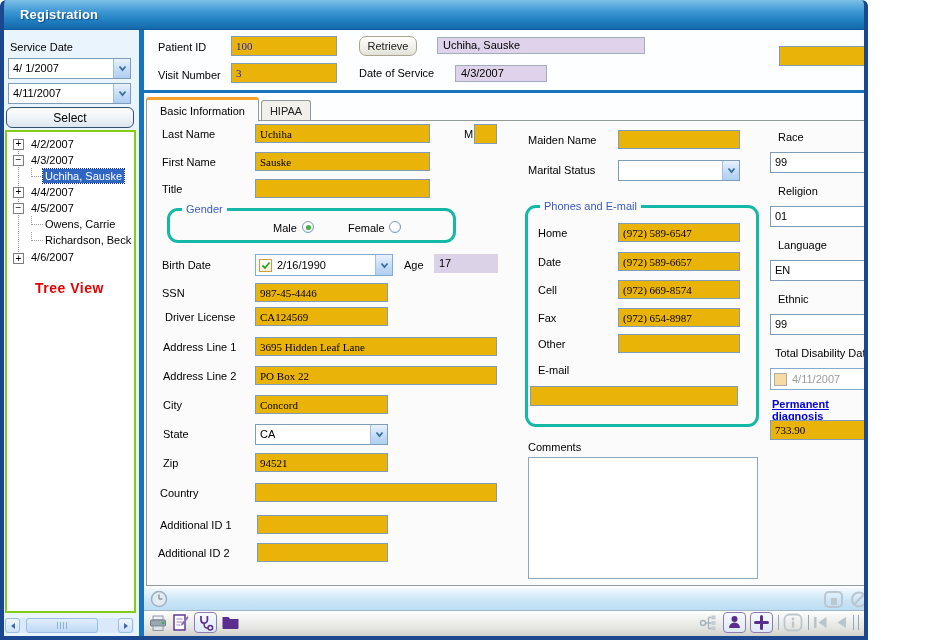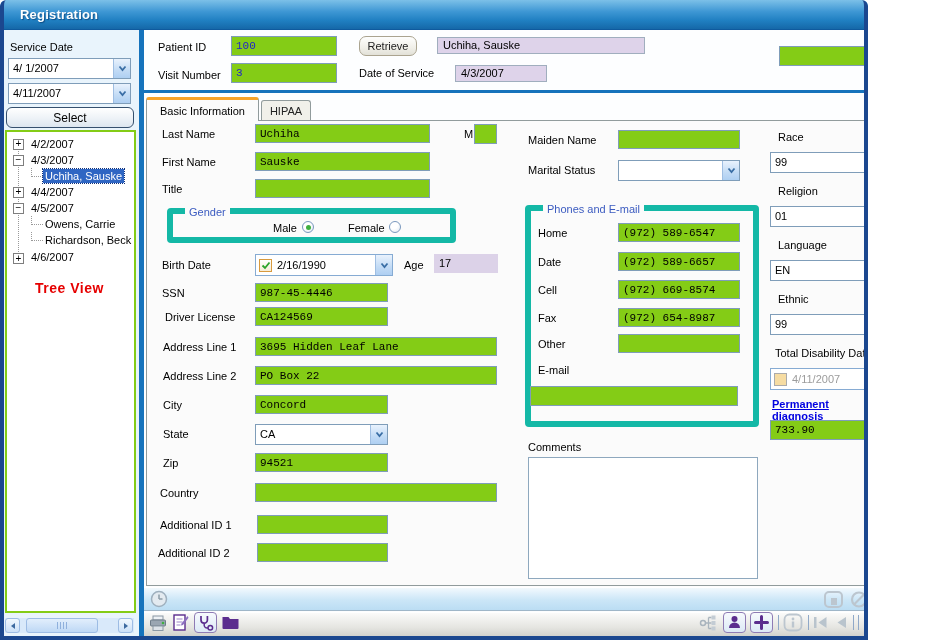--- a/index.html
+++ b/index.html
@@ -44,41 +44,41 @@
   .annotation { position: absolute; left: 28px; top: 148px; color: #E60000; font-weight: bold;
     font-size: 14px; letter-spacing: .5px; }
   
   .hscroll { position: absolute; left: 5px; top: 618px; width: 129px; height: 15px; background: #D9E9FA; }
   .sarrow { position: absolute; top: 0; width: 15px; height: 15px; border: 1px solid #9DBCE4; border-radius: 3px;
     background: linear-gradient(#F2F8FE, #CBE0F8); display: flex; align-items: center; justify-content: center; }
   .sthumb { position: absolute; left: 21px; top: 0; width: 72px; height: 15px; border: 1px solid #9DBCE4;
     border-radius: 3px; background: linear-gradient(#E2EEFC, #BED8F5); display: flex; align-items: center; justify-content: center; gap: 2px; }
   .grip { width: 1px; height: 7px; background: #8FB0DC; }
   
-  .inp { position: absolute; height: 20px; border: 1px solid #7F9DB9; background: #84cc16;
-    font-family: Liberation Mono, monospace; font-size: 11px; padding: 0 4px; color: #000; }
+  .inp { position: absolute; height: 20px; border: 1px solid #7F9DB9; background: #eab308;
+    font-family: Liberation Serif, serif; font-size: 11px; padding: 0 4px; color: #000; }
   .inp.blue { color: #2222CC; }
   .ro { position: absolute; height: 17px; background: #DED3EA; border: 1px solid #A0AEBE; font-size: 11px;
     padding: 1px 5px; color: #000; overflow: hidden; white-space: nowrap; }
   .ro.plain { border: none; height: 19px; padding-top: 3px; background: #DCD2E8; }
   .retrieve { position: absolute; left: 359px; top: 36px; width: 58px; height: 20px; border: 1px solid #ABA490;
     border-radius: 7px; background: linear-gradient(#FEFEFD, #F0EFE8 60%, #E2E1D8); font-size: 11px; color: #222;
     display: flex; align-items: center; justify-content: center; }
   .searchbtn { position: absolute; left: 904px; top: 42px; width: 29px; height: 27px; border: 1px solid #3A62A8;
     border-radius: 4px; background: linear-gradient(#FFFFFF, #DCE9F8); display: flex; align-items: center; justify-content: center; }
   .hline { position: absolute; left: 144px; top: 90px; width: 792px; height: 3px; background: #1673BC; }
   
   .tab { position: absolute; font-size: 11px; display: flex; align-items: center; justify-content: center; }
   .tab.active { left: 146px; top: 97px; width: 113px; height: 24px; background: #FBFBFB; z-index: 5;
     border: 1px solid #919B9C; border-bottom: none; border-top: 3px solid #F7A329; border-radius: 3px 3px 0 0; }
   .tab.inactive { left: 261px; top: 100px; width: 50px; height: 21px; background: #F1F0EA;
     border: 1px solid #919B9C; border-bottom: none; border-radius: 3px 3px 0 0; color: #222; }
   .panel { position: absolute; left: 146px; top: 120px; width: 762px; height: 466px;
     border: 1px solid #919B9C; background: #FBFBFB; }
-  .gbox { position: absolute; border: 6px solid #14b8a6; border-radius: 4px; }
+  .gbox { position: absolute; border: 3px solid #14b8a6; border-radius: 11px; }
   .glegend { position: absolute; top: -8px; left: 12px; background: #FBFBFB; padding: 0 4px;
     font-size: 11px; color: #3B5BC0; white-space: nowrap; }
   .radio { position: absolute; width: 12px; height: 12px; border-radius: 50%; border: 1px solid #7A98BE;
     background: radial-gradient(circle at 35% 30%, #FFFFFF 40%, #DDE7F1); }
   .radio.sel::after { content: ""; position: absolute; left: 3px; top: 3px; width: 5px; height: 5px;
     border-radius: 50%; background: #3FAF3F; }
   .cb { position: absolute; width: 13px; height: 13px; border: 1px solid #D89A3E;
     background: linear-gradient(#FFFFFF, #F6ECD6); display: flex; align-items: center; justify-content: center; }
   .cb.off { border-color: #ABABAB; background: #F6DCA2; }
   .datecombo { position: absolute; height: 22px; border: 1px solid #86ABD3; background: #fff;

